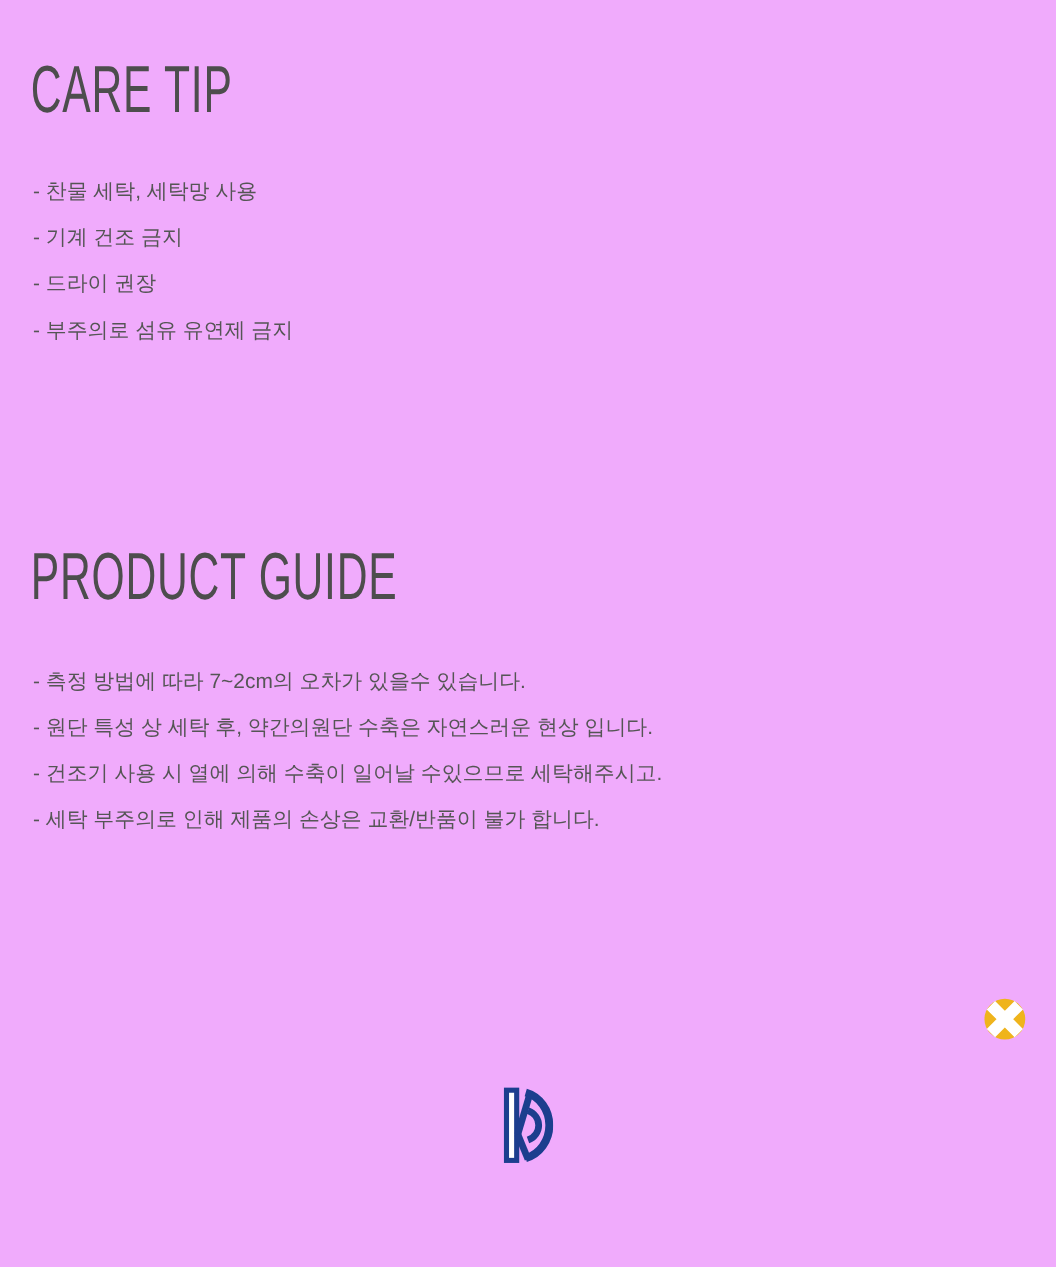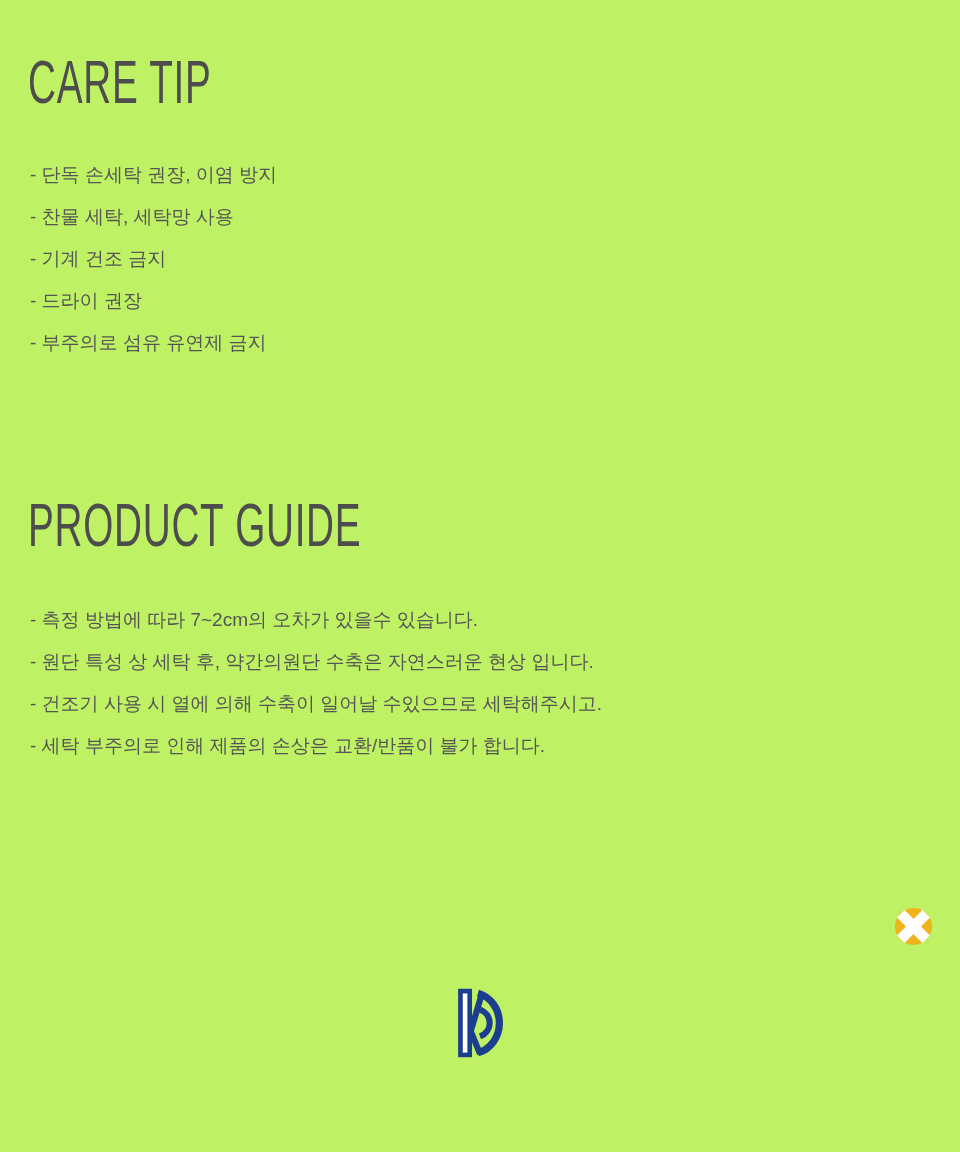--- a/index.html
+++ b/index.html
@@ -6,21 +6,21 @@
   html, body { background: #ffffff; }
   body {
     font-family: "Liberation Sans", "DejaVu Sans", sans-serif;
     width: 960px; height: 1152px;
     position: relative;
     overflow: hidden;
     color: #555555;
   }
   .page {
     position: absolute; inset: 0;
-    background: #bef264;
+    background: #f0abfc;
   }
   .display-heading {
     position: absolute;
     left: 28px;
     font-size: 57px;
     font-weight: 400;
     color: #4d4d4d;
     letter-spacing: 1px;
     white-space: nowrap;
     transform: scale(0.68, 1.06);
@@ -59,21 +59,20 @@
   .kc-mark svg { display: block; width: 100%; height: 100%; }
 </style>
 </head>
 <body>
 
 <div class="page">
 
   <h1 class="display-heading" id="care-tip-title">CARE TIP</h1>
 
   <ul class="tip-list" id="care-tip-list">
-    <li>- 단독 손세탁 권장, 이염 방지</li>
     <li>- 찬물 세탁, 세탁망 사용</li>
     <li>- 기계 건조 금지</li>
     <li>- 드라이 권장</li>
     <li>- 부주의로 섬유 유연제 금지</li>
   </ul>
 
   <h1 class="display-heading" id="product-guide-title">PRODUCT GUIDE</h1>
 
   <ul class="tip-list" id="product-guide-list">
     <li>- 측정 방법에 따라 7~2cm의 오차가 있을수 있습니다.</li>

